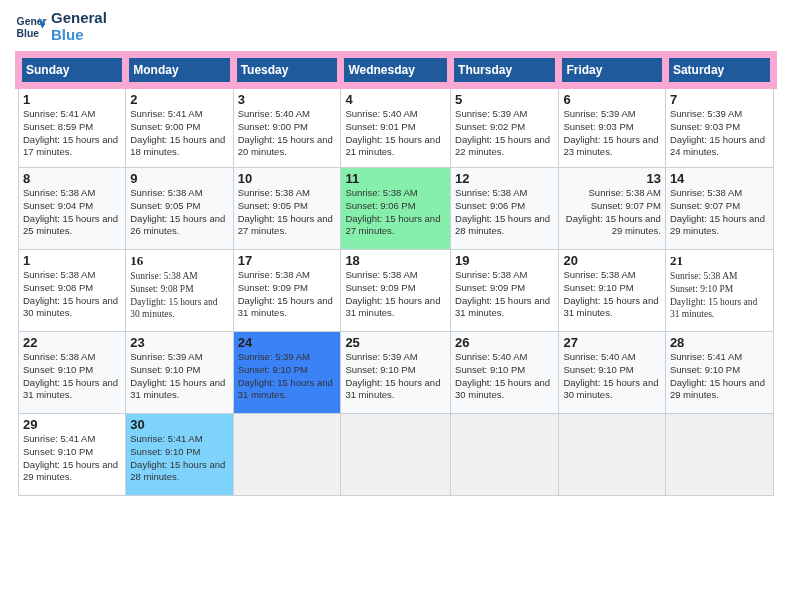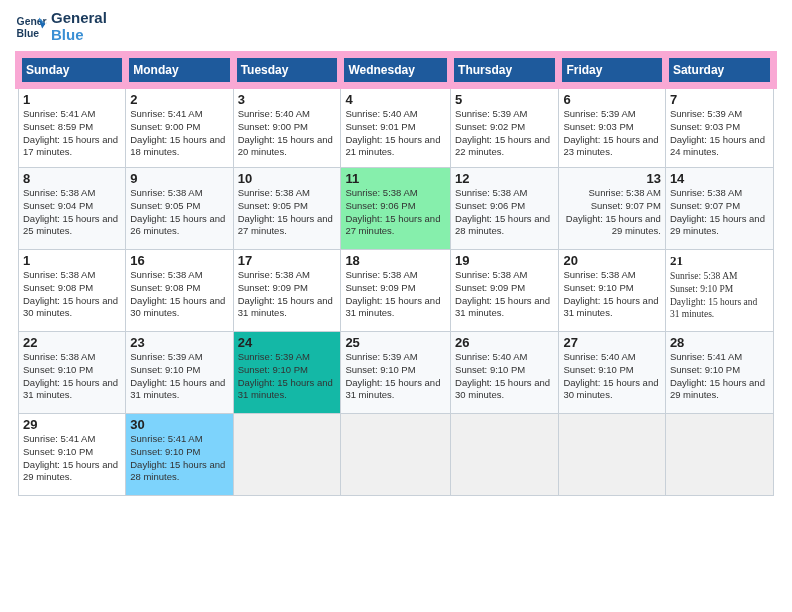--- a/index.html
+++ b/index.html
@@ -177,21 +177,21 @@
           <td style="background: rgb(247, 249, 251);">
             <span class="day-number">14</span>
             <div class="day-info">Sunrise: 5:38 AM<br>Sunset: 9:07 PM<br>Daylight: 15 hours and 29 minutes.</div>
           </td>
         </tr>
         <tr class="week-row">
           <td style="background: rgb(255, 255, 255);">
             <span class="day-number">1</span>
             <div class="day-info">Sunrise: 5:38 AM<br>Sunset: 9:08 PM<br>Daylight: 15 hours and 30 minutes.</div>
           </td>
-          <td style="background: rgb(255, 255, 255);">
+          <td style="background: rgb(255, 255, 255); font-family: Liberation Serif, serif;">
             <span class="day-number">16</span>
             <div class="day-info">Sunrise: 5:38 AM<br>Sunset: 9:08 PM<br>Daylight: 15 hours and 30 minutes.</div>
           </td>
           <td style="background: rgb(255, 255, 255);">
             <span class="day-number">17</span>
             <div class="day-info">Sunrise: 5:38 AM<br>Sunset: 9:09 PM<br>Daylight: 15 hours and 31 minutes.</div>
           </td>
           <td style="background: rgb(255, 255, 255);">
             <span class="day-number">18</span>
             <div class="day-info">Sunrise: 5:38 AM<br>Sunset: 9:09 PM<br>Daylight: 15 hours and 31 minutes.</div>
@@ -211,21 +211,21 @@
         </tr>
         <tr class="week-row">
           <td style="background: rgb(247, 249, 251);">
             <span class="day-number">22</span>
             <div class="day-info">Sunrise: 5:38 AM<br>Sunset: 9:10 PM<br>Daylight: 15 hours and 31 minutes.</div>
           </td>
           <td style="background: rgb(247, 249, 251);">
             <span class="day-number">23</span>
             <div class="day-info">Sunrise: 5:39 AM<br>Sunset: 9:10 PM<br>Daylight: 15 hours and 31 minutes.</div>
           </td>
-          <td style="background: #14b8a6;">
+          <td style="background: #3b82f6;">
             <span class="day-number">24</span>
             <div class="day-info">Sunrise: 5:39 AM<br>Sunset: 9:10 PM<br>Daylight: 15 hours and 31 minutes.</div>
           </td>
           <td style="background: rgb(247, 249, 251); margin-left: 20px;">
             <span class="day-number">25</span>
             <div class="day-info">Sunrise: 5:39 AM<br>Sunset: 9:10 PM<br>Daylight: 15 hours and 31 minutes.</div>
           </td>
           <td style="background: rgb(247, 249, 251);">
             <span class="day-number">26</span>
             <div class="day-info">Sunrise: 5:40 AM<br>Sunset: 9:10 PM<br>Daylight: 15 hours and 30 minutes.</div>

